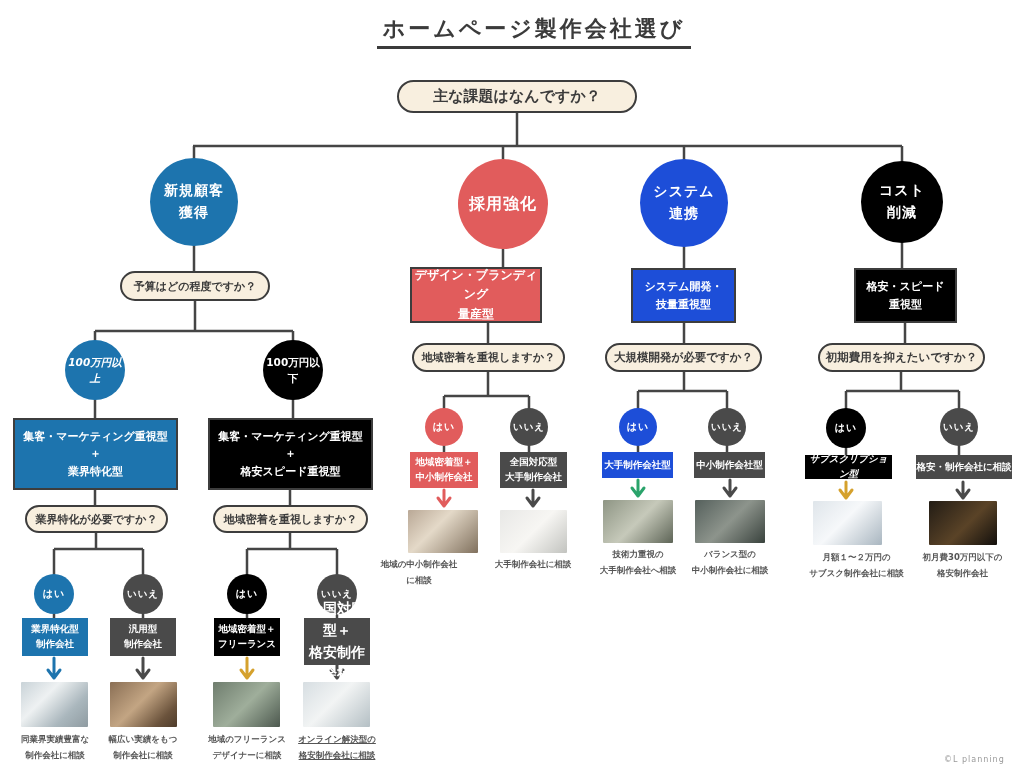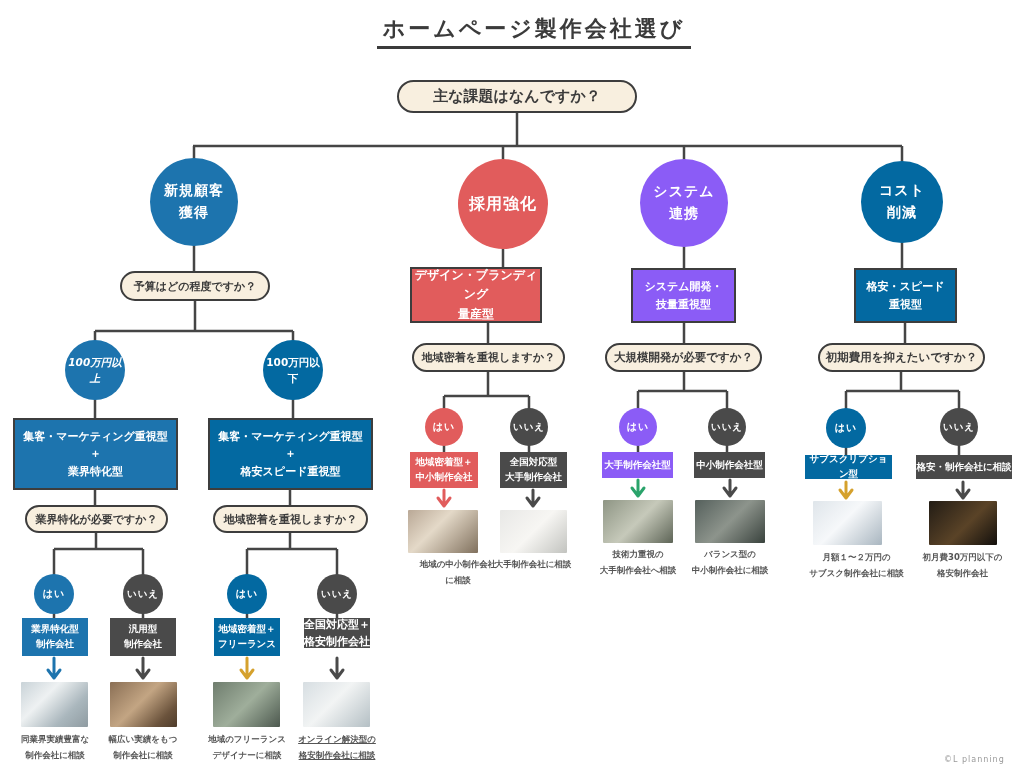--- a/index.html
+++ b/index.html
@@ -14,22 +14,22 @@
         font-weight:bold;color:#3b3b3b;white-space:nowrap;}
   .circle{border-radius:50%;display:flex;flex-direction:column;align-items:center;
           justify-content:center;color:#fff;font-weight:bold;text-align:center;
           line-height:1.55;letter-spacing:1px;}
   .bigbox{border:2.5px solid #3d3d3d;display:flex;flex-direction:column;align-items:center;
           justify-content:center;color:#fff;font-weight:bold;text-align:center;line-height:1.6;}
   .leaf{display:flex;flex-direction:column;align-items:center;justify-content:center;
         color:#fff;font-weight:bold;text-align:center;line-height:1.55;}
   .cap{text-align:center;color:#555;font-weight:bold;font-size:8.5px;line-height:1.9;}
   .wm{font-size:8px;color:#9a9a9a;letter-spacing:1px;}
-  .c-blue{background:#1d74ae}.c-red{background:#e15c5c}.c-green{background:#8b5cf6}
-  .c-gold{background:#0369a1}.c-dark{background:#4a4a4a}
+  .c-blue{background:#1d74ae}.c-red{background:#e15c5c}.c-green{background:#1d4ed8}
+  .c-gold{background:#000000}.c-dark{background:#4a4a4a}
   .photo{border-radius:1px;}
   .ph1{background:linear-gradient(135deg,#c9d3d8 0%,#eef1f2 35%,#aab7bd 70%,#8f9ba1 100%);}
   .ph2{background:linear-gradient(135deg,#8a6f55 0%,#c3a583 45%,#6b533c 80%,#4e3c2b 100%);}
   .ph3{background:linear-gradient(135deg,#6f7d6e 0%,#9fae9b 50%,#4c584e 100%);}
   .ph4{background:linear-gradient(135deg,#d7dee2 0%,#f2f4f4 45%,#b4bfc4 100%);}
   .ph5{background:linear-gradient(135deg,#b9a896 0%,#e4d9c8 40%,#80705d 100%);}
   .ph6{background:linear-gradient(135deg,#e8e8e6 0%,#f7f6f3 50%,#c2c3bf 100%);}
   .ph7{background:linear-gradient(135deg,#8e9584 0%,#c6c9ba 50%,#5d6456 100%);}
   .ph8{background:linear-gradient(135deg,#55605c 0%,#8d948c 50%,#39423d 100%);}
   .ph9{background:linear-gradient(135deg,#dfe5ea 0%,#f6f8fa 45%,#a9b6c0 100%);}
@@ -116,21 +116,21 @@
     <span>制作会社</span>
   </div>
   <div class="abs leaf c-dark" style="left:110px;top:618px;width:66px;height:38px;font-size:9.5px;">
     <span>汎用型</span>
     <span>制作会社</span>
   </div>
   <div class="abs leaf c-gold" style="left:214px;top:618px;width:66px;height:38px;font-size:9.5px;">
     <span>地域密着型＋</span>
     <span>フリーランス</span>
   </div>
-  <div class="abs leaf c-dark" style="left:304px;top:618px;width:66px;height:30px;font-size:11px;">
+  <div class="abs leaf c-dark" style="left:304px;top:618px;width:66px;height:47px;font-size:14px;">
     <span>全国対応型＋</span>
     <span>格安制作会社</span>
   </div>
 
   <div class="abs photo ph1" style="left:21px;top:682px;width:67px;height:45px;"></div>
   <div class="abs photo ph2" style="left:110px;top:682px;width:67px;height:45px;"></div>
   <div class="abs photo ph3" style="left:213px;top:682px;width:67px;height:45px;"></div>
   <div class="abs photo ph4" style="left:303px;top:682px;width:67px;height:45px;"></div>
 
   <div class="abs cap" style="left:10px;top:731px;width:90px;">
@@ -160,21 +160,21 @@
   <div class="abs leaf c-red" style="left:410px;top:452px;width:68px;height:36px;font-size:9.5px;">
     <span>地域密着型＋</span>
     <span>中小制作会社</span>
   </div>
   <div class="abs leaf c-dark" style="left:500px;top:452px;width:67px;height:36px;font-size:9.5px;">
     <span>全国対応型</span>
     <span>大手制作会社</span>
   </div>
   <div class="abs photo ph5" style="left:408px;top:510px;width:70px;height:43px;"></div>
   <div class="abs photo ph6" style="left:500px;top:510px;width:67px;height:43px;"></div>
-  <div class="abs cap" style="left:413px;top:556px;width:90px;text-align:center;">
+  <div class="abs cap" style="left:374px;top:556px;width:90px;text-align:center;">
     <div>地域の中小制作会社</div>
     <div>に相談</div>
   </div>
   <div class="abs cap" style="left:488px;top:556px;width:90px;">
     <div>大手制作会社に相談</div>
   </div>
 
   <div class="abs bigbox c-green" style="left:631px;top:268px;width:105px;height:55px;font-size:11px;">
     <span>システム開発・</span>
     <span>技量重視型</span>
@@ -199,21 +199,21 @@
     <div>中小制作会社に相談</div>
   </div>
 
   <div class="abs bigbox c-gold" style="left:854px;top:268px;width:103px;height:55px;font-size:11px;">
     <span>格安・スピード</span>
     <span>重視型</span>
   </div>
   <div class="abs pill" style="left:818px;top:343px;width:167px;height:29px;font-size:11.5px;border-width:2px;">初期費用を抑えたいですか？</div>
   <div class="abs circle c-gold" style="left:826px;top:408px;width:40px;height:40px;font-size:10px;">はい</div>
   <div class="abs circle c-dark" style="left:940px;top:408px;width:38px;height:38px;font-size:9.5px;">いいえ</div>
-  <div class="abs leaf c-gold" style="left:805px;top:455px;width:87px;height:24px;font-size:9.5px;">
+  <div class="abs leaf c-gold" style="left:805px;top:455px;width:87px;height:24px;font-size:9.5px;font-style:italic;">
     <span>サブスクリプション型</span>
   </div>
   <div class="abs leaf c-dark" style="left:916px;top:455px;width:96px;height:24px;font-size:9.5px;">
     <span>格安・制作会社に相談</span>
   </div>
   <div class="abs photo ph9" style="left:813px;top:501px;width:69px;height:44px;"></div>
   <div class="abs photo ph10" style="left:929px;top:501px;width:68px;height:44px;"></div>
   <div class="abs cap" style="left:800px;top:549px;width:95px;margin-left:9px;">
     <div>月額１〜２万円の</div>
     <div>サブスク制作会社に相談</div>

